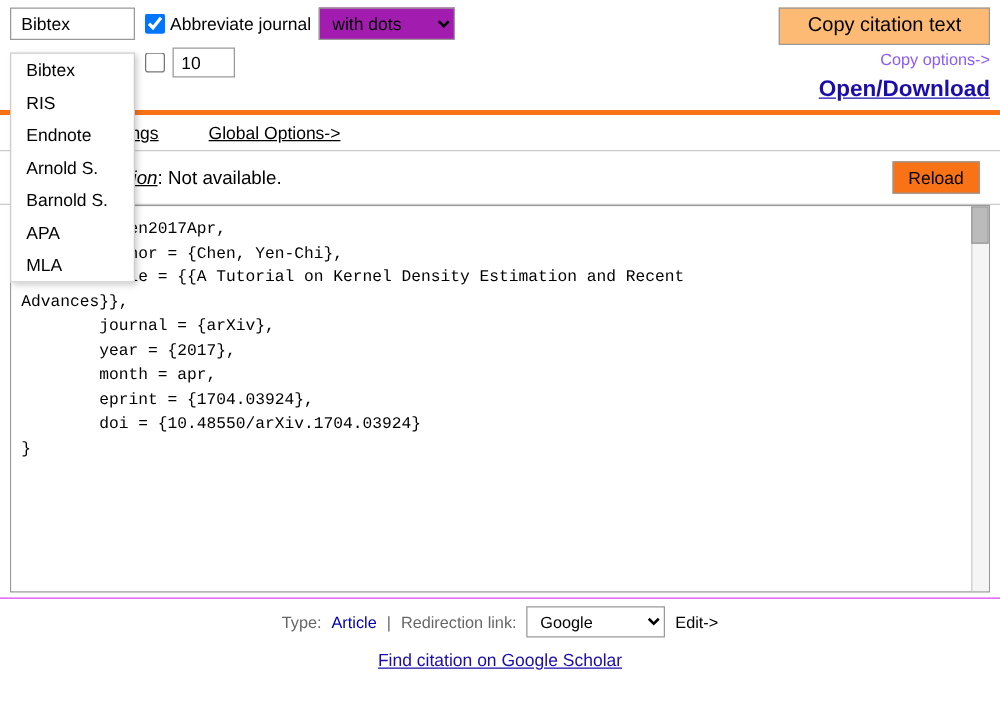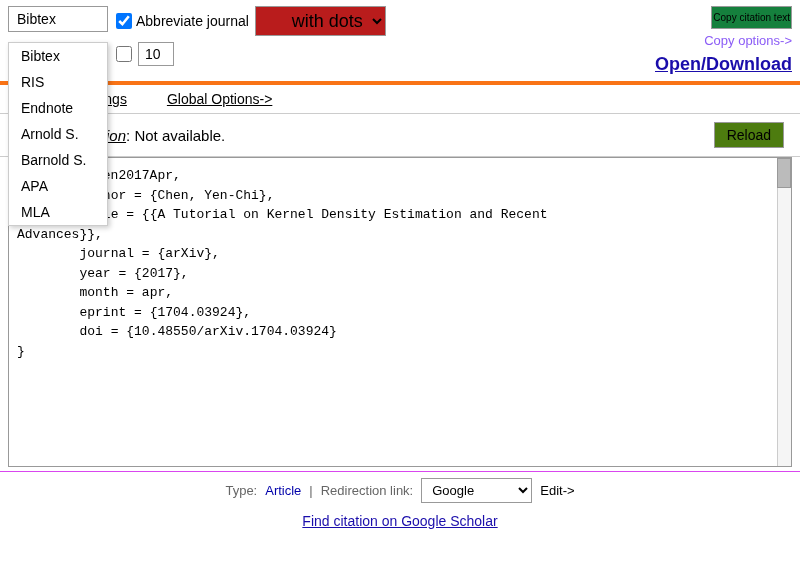--- a/index.html
+++ b/index.html
@@ -64,47 +64,46 @@
     }
 
     input[type="checkbox"] {
       width: 16px;
       height: 16px;
     }
 
     .dots-select {
       border: 1px solid #999;
       padding: 3px 6px;
-      font-size: 18px;
-      background: #b91c1c;
-      cursor: pointer;
-      text-align: right;
+      font-size: 14px;
+      background: #a21caf;
+      cursor: pointer;
     }
 
     .limit-input {
       border: 1px solid #999;
       padding: 3px 6px;
-      width: 36px;
+      width: 50px;
       font-size: 14px;
     }
 
     .right-buttons {
       margin-left: auto;
       display: flex;
       flex-direction: column;
       align-items: flex-end;
       gap: 4px;
     }
 
     .copy-citation-btn {
       border: 1px solid #999;
-      padding: 5px 1px;
-      background: #15803d;
-      cursor: pointer;
-      font-size: 10px;
+      padding: 5px 22px;
+      background: #fdba74;
+      cursor: pointer;
+      font-size: 16px;
       white-space: nowrap;
     }
 
     .copy-options-link {
       color: #8b5cf6;
       font-size: 13px;
       cursor: pointer;
       text-decoration: none;
     }
 
@@ -159,21 +158,21 @@
       font-style: italic;
     }
 
     .dynamic-citation-text .not-available {
       font-weight: normal;
     }
 
     .reload-btn {
       border: 1px solid #999;
       padding: 4px 12px;
-      background: #4d7c0f;
+      background: #f97316;
       cursor: pointer;
       font-size: 14px;
     }
 
     
     .citation-area {
       position: relative;
       margin: 0 8px;
       border: 1px solid #999;
       height: 310px;

